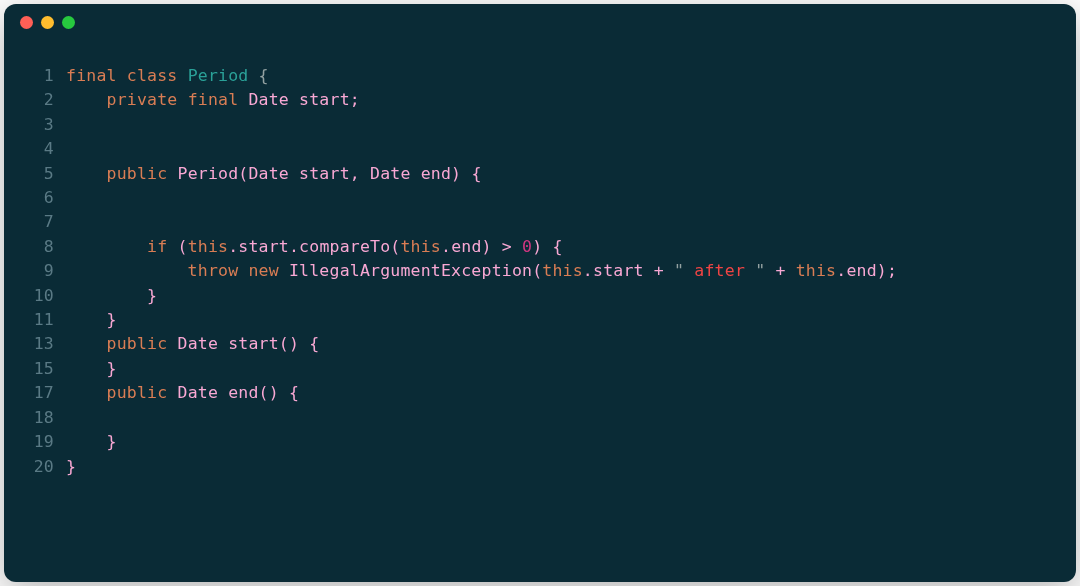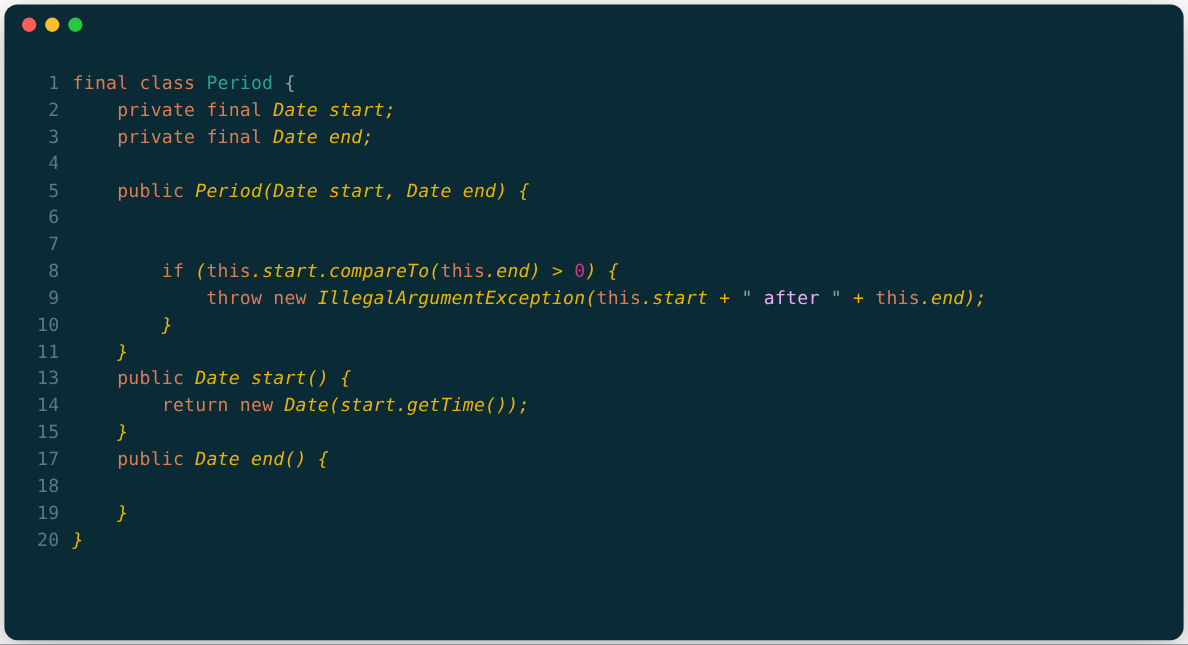--- a/index.html
+++ b/index.html
@@ -51,48 +51,47 @@
       color: #5a7a85;
       user-select: none;
       flex-shrink: 0;
       margin-right: 12px;
     }
     .code {
       color: #93a1a1;
     }
     .kw { color: #d97d54; }
     .type { color: #2aa198; }
-    .ident { color: #eab308; font-style: italic; }
+    .ident { color: #f9a8d4; }
     .punct { color: #93a1a1; }
     .num { color: #d33682; }
-    .str { color: #f0abfc; }
+    .str { color: #ef4444; }
     .strq { color: #93a1a1; }
   </style>
 </head>
 <body>
 
 <div class="window">
   <div class="titlebar">
     <div class="traffic-light red"></div>
     <div class="traffic-light yellow"></div>
     <div class="traffic-light green"></div>
   </div>
   <div class="editor" id="editor">
       <div class="line"><span class="lineno">1</span><span class="code"><span class="kw">final</span><span class="punct"> </span><span class="kw">class</span><span class="punct"> </span><span class="type">Period</span><span class="punct"> {</span></span></div>
       <div class="line"><span class="lineno">2</span><span class="code"><span class="punct">    </span><span class="kw">private</span><span class="punct"> </span><span class="kw">final</span><span class="punct"> </span><span class="ident">Date start;</span></span></div>
-      <div class="line"><span class="lineno">3</span><span class="code"><span class="punct">    </span><span class="kw">private</span><span class="punct"> </span><span class="kw">final</span><span class="punct"> </span><span class="ident">Date end;</span></span></div>
+      <div class="line"><span class="lineno">3</span></div>
       <div class="line"><span class="lineno">4</span><span class="code">&nbsp;</span></div>
       <div class="line"><span class="lineno">5</span><span class="code"><span class="punct">    </span><span class="kw">public</span><span class="punct"> </span><span class="ident">Period(Date start, Date end) {</span></span></div>
       <div class="line"><span class="lineno">6</span></div>
       <div class="line"><span class="lineno">7</span></div>
       <div class="line"><span class="lineno">8</span><span class="code"><span class="punct">        </span><span class="kw">if</span><span class="ident"> (</span><span class="kw">this</span><span class="ident">.start.compareTo(</span><span class="kw">this</span><span class="ident">.end) &gt; </span><span class="num">0</span><span class="ident">) {</span></span></div>
       <div class="line"><span class="lineno">9</span><span class="code"><span class="punct">            </span><span class="kw">throw</span><span class="punct"> </span><span class="kw">new</span><span class="ident"> IllegalArgumentException(</span><span class="kw">this</span><span class="ident">.start + </span><span class="strq">"</span><span class="str"> after </span><span class="strq">"</span><span class="ident"> + </span><span class="kw">this</span><span class="ident">.end);</span></span></div>
       <div class="line"><span class="lineno">10</span><span class="code"><span class="ident">        }</span></span></div>
       <div class="line"><span class="lineno">11</span><span class="code"><span class="ident">    }</span></span></div>
       <div class="line"><span class="lineno">13</span><span class="code"><span class="punct">    </span><span class="kw">public</span><span class="punct"> </span><span class="ident">Date start() {</span></span></div>
-      <div class="line"><span class="lineno">14</span><span class="code"><span class="punct">        </span><span class="kw">return</span><span class="punct"> </span><span class="kw">new</span><span class="ident"> Date(start.getTime());</span></span></div>
       <div class="line"><span class="lineno">15</span><span class="code"><span class="ident">    }</span></span></div>
       <div class="line"><span class="lineno">17</span><span class="code"><span class="punct">    </span><span class="kw">public</span><span class="punct"> </span><span class="ident">Date end() {</span></span></div>
       <div class="line"><span class="lineno">18</span></div>
       <div class="line"><span class="lineno">19</span><span class="code"><span class="ident">    }</span></span></div>
       <div class="line"><span class="lineno">20</span><span class="code"><span class="ident">}</span></span></div>
     </div>
 </div>
 
 </body></html>

